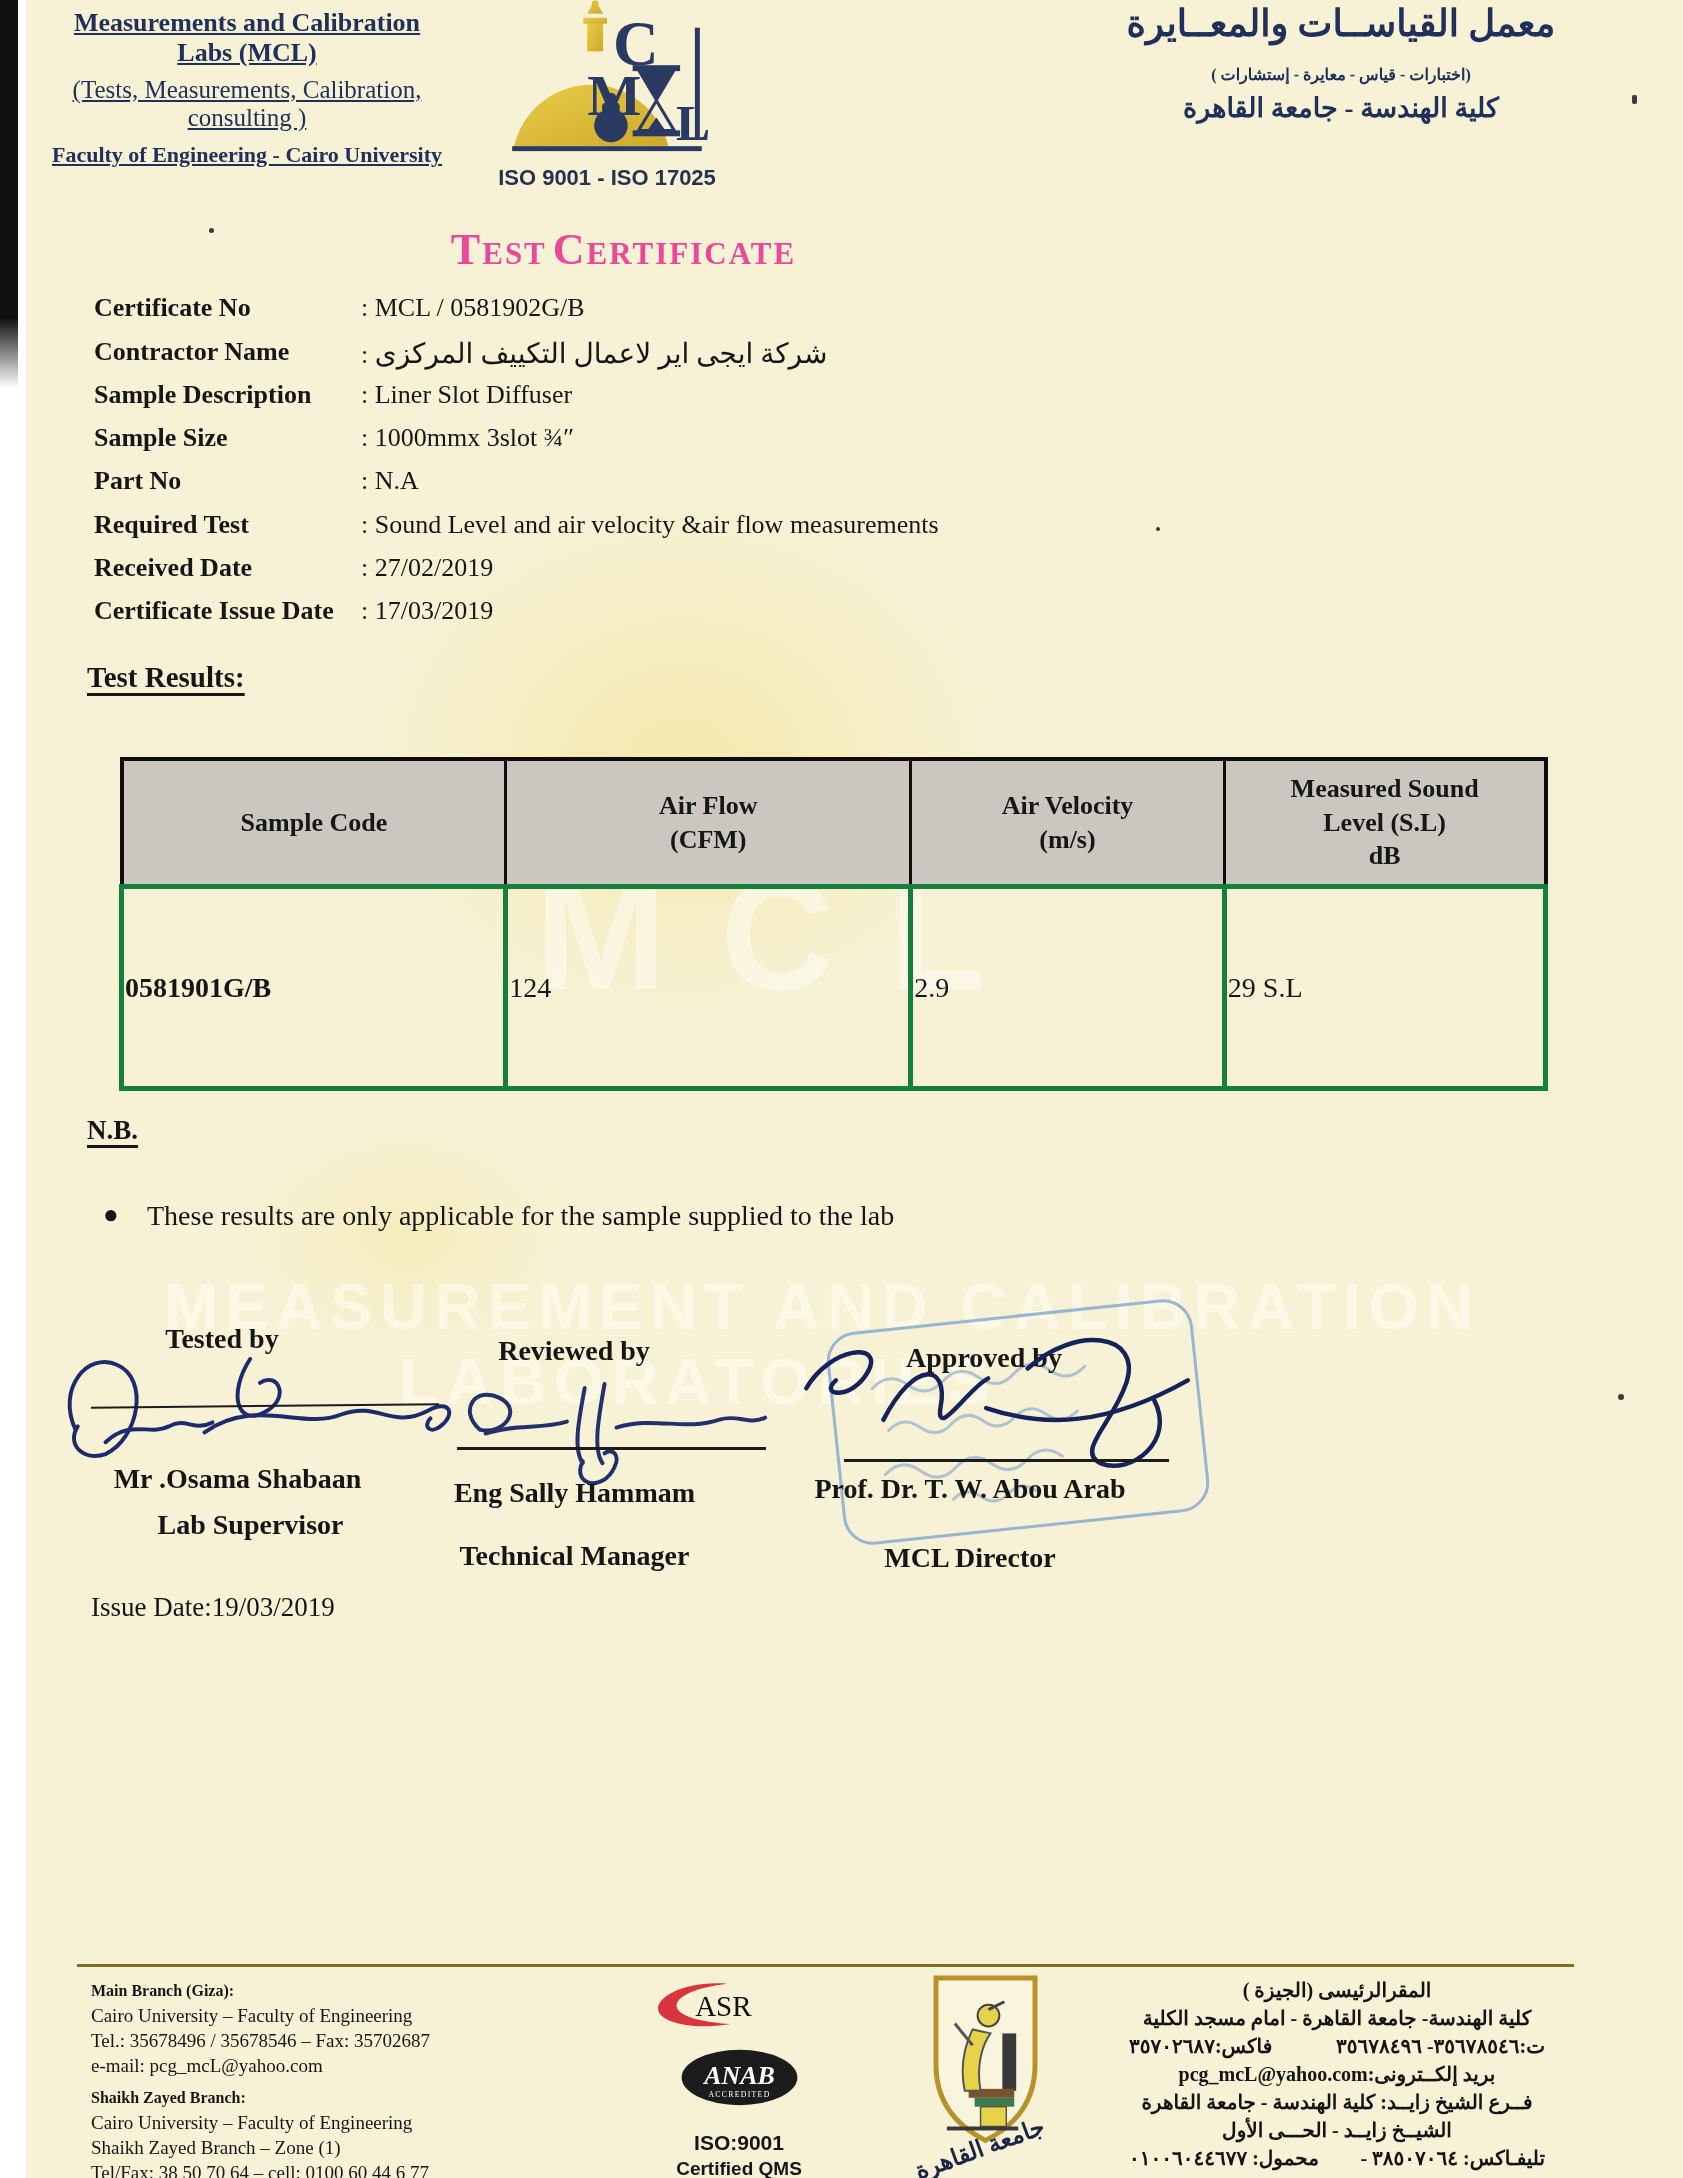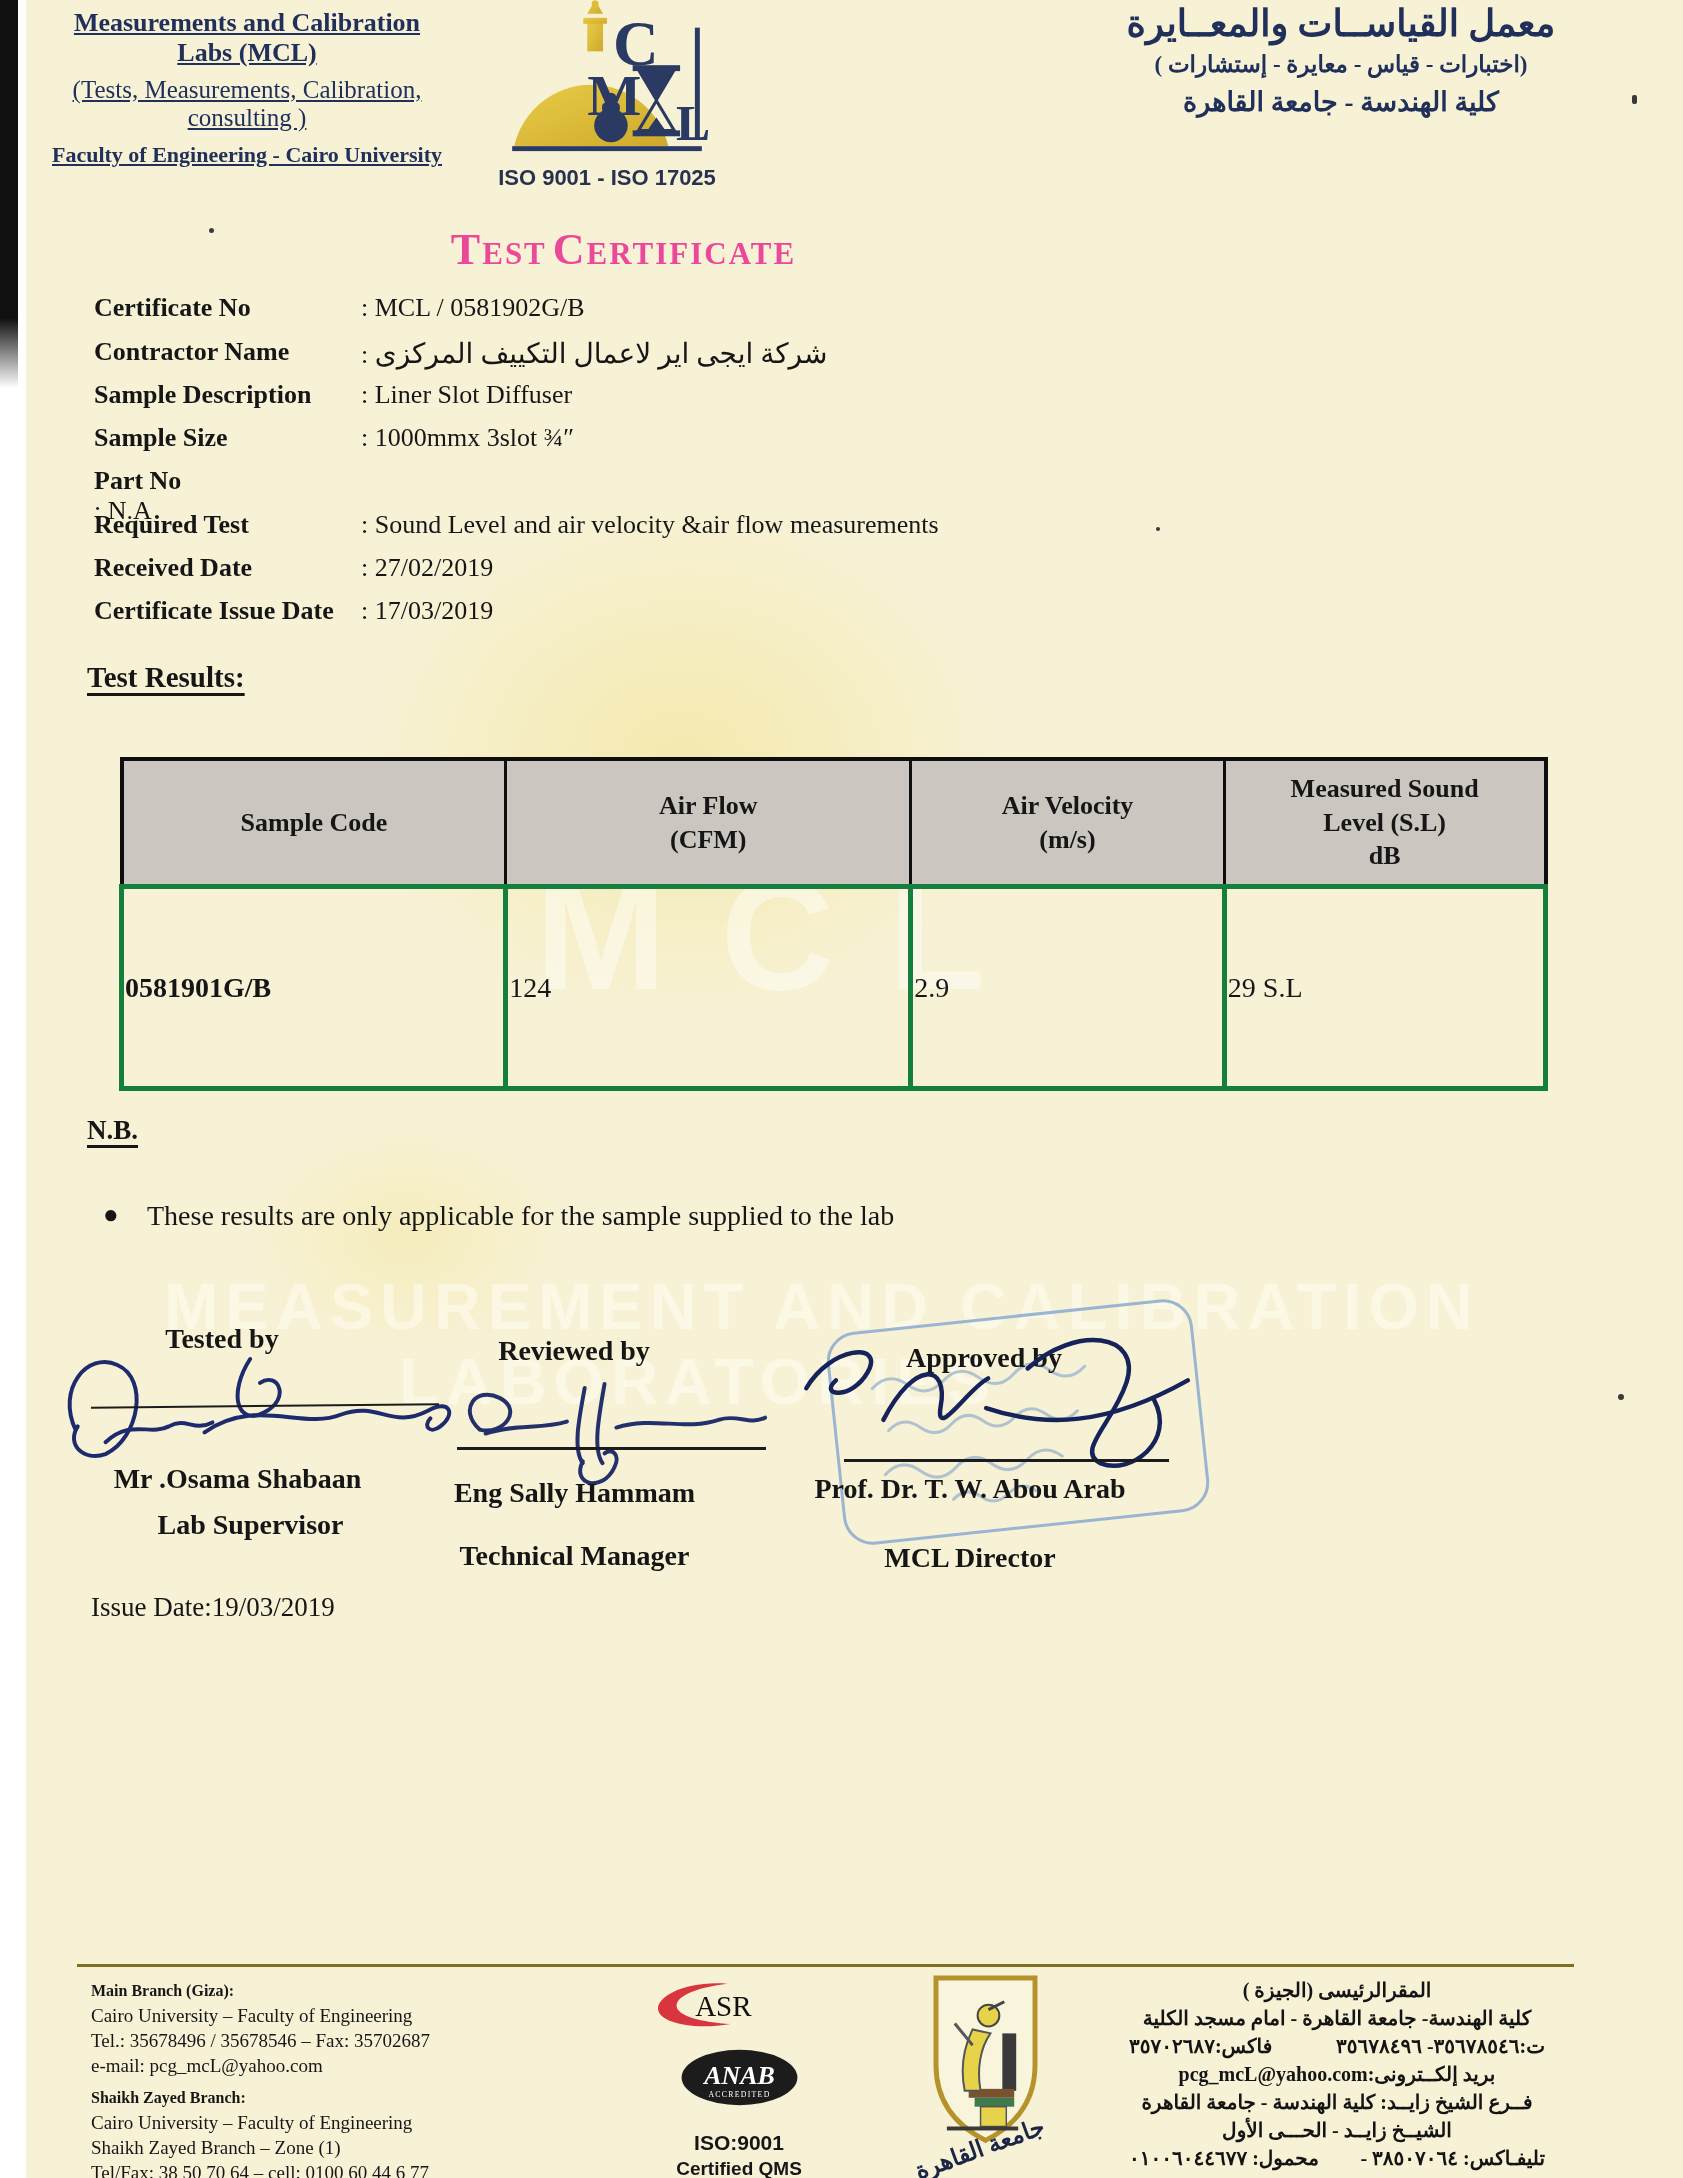--- a/index.html
+++ b/index.html
@@ -18,21 +18,21 @@
   .wm-line{font-family:"Liberation Sans",sans-serif;font-weight:bold;color:rgba(255,254,245,.5);text-align:center;letter-spacing:7px;}
   #wm-line1{left:119px;top:1269px;width:1406px;font-size:65px;}
   #wm-line2{left:119px;top:1344px;width:1158px;font-size:65px;}
   
   #header-en{left:51px;top:8px;width:392px;text-align:center;color:#20305a;text-decoration:underline;}
   #header-en .l1{font-size:26px;font-weight:bold;}
   #header-en .l2{font-size:25px;margin-top:8px;}
   #header-en .l3{font-size:22px;font-weight:bold;margin-top:10px;}
   #header-ar{left:1044px;top:2px;width:594px;text-align:center;color:#20305a;direction:rtl;}
   #header-ar .a1{font-size:37px;font-weight:bold;}
-  #header-ar .a2{font-size:23px;font-weight:bold;margin-top:6px;}
+  #header-ar .a2{font-size:16px;font-weight:bold;margin-top:20px;}
   #header-ar .a3{font-size:27px;font-weight:bold;margin-top:8px;}
   #iso-caption{left:483px;top:165px;width:248px;text-align:center;font-family:"Liberation Sans",sans-serif;
                font-weight:bold;font-size:22px;color:#26324f;}
   
   #doc-title{left:376px;top:224px;width:495px;text-align:center;color:#ec4899;letter-spacing:2px;font-weight:bold;}
   #doc-title .big{font-size:44px;}
   #doc-title .small{font-size:31px;}
   
   .d-row{left:94px;width:1089px;height:44px;font-size:26px;display:flex;}
   .d-label{width:267px;font-weight:bold;flex:none;}
@@ -152,21 +152,21 @@
   <div class="d-value"><span>:</span> <span dir="rtl" style="font-size:28px;text-align:center;">شركة ايجى اير لاعمال التكييف المركزى</span></div>
 </div>
 <div class="abs d-row" style="top:380px;">
   <div class="d-label">Sample Description</div>
   <div class="d-value"><span>:</span> <span>Liner Slot Diffuser</span></div>
 </div>
 <div class="abs d-row" style="top:423px;">
   <div class="d-label">Sample Size</div>
   <div class="d-value"><span>:</span> <span>1000mmx 3slot ¾″</span></div>
 </div>
-<div class="abs d-row" style="top:466px;flex-direction:column;">
+<div class="abs d-row" style="top:466px;">
   <div class="d-label">Part No</div>
   <div class="d-value"><span>:</span> <span>N.A</span></div>
 </div>
 <div class="abs d-row" style="top:510px;">
   <div class="d-label">Required  Test</div>
   <div class="d-value"><span>:</span>&nbsp;<span>Sound Level  and air velocity  &amp;air flow measurements</span></div>
 </div>
 <div class="abs d-row" style="top:553px;">
   <div class="d-label">Received Date</div>
   <div class="d-value"><span>:</span> <span>27/02/2019</span></div>

